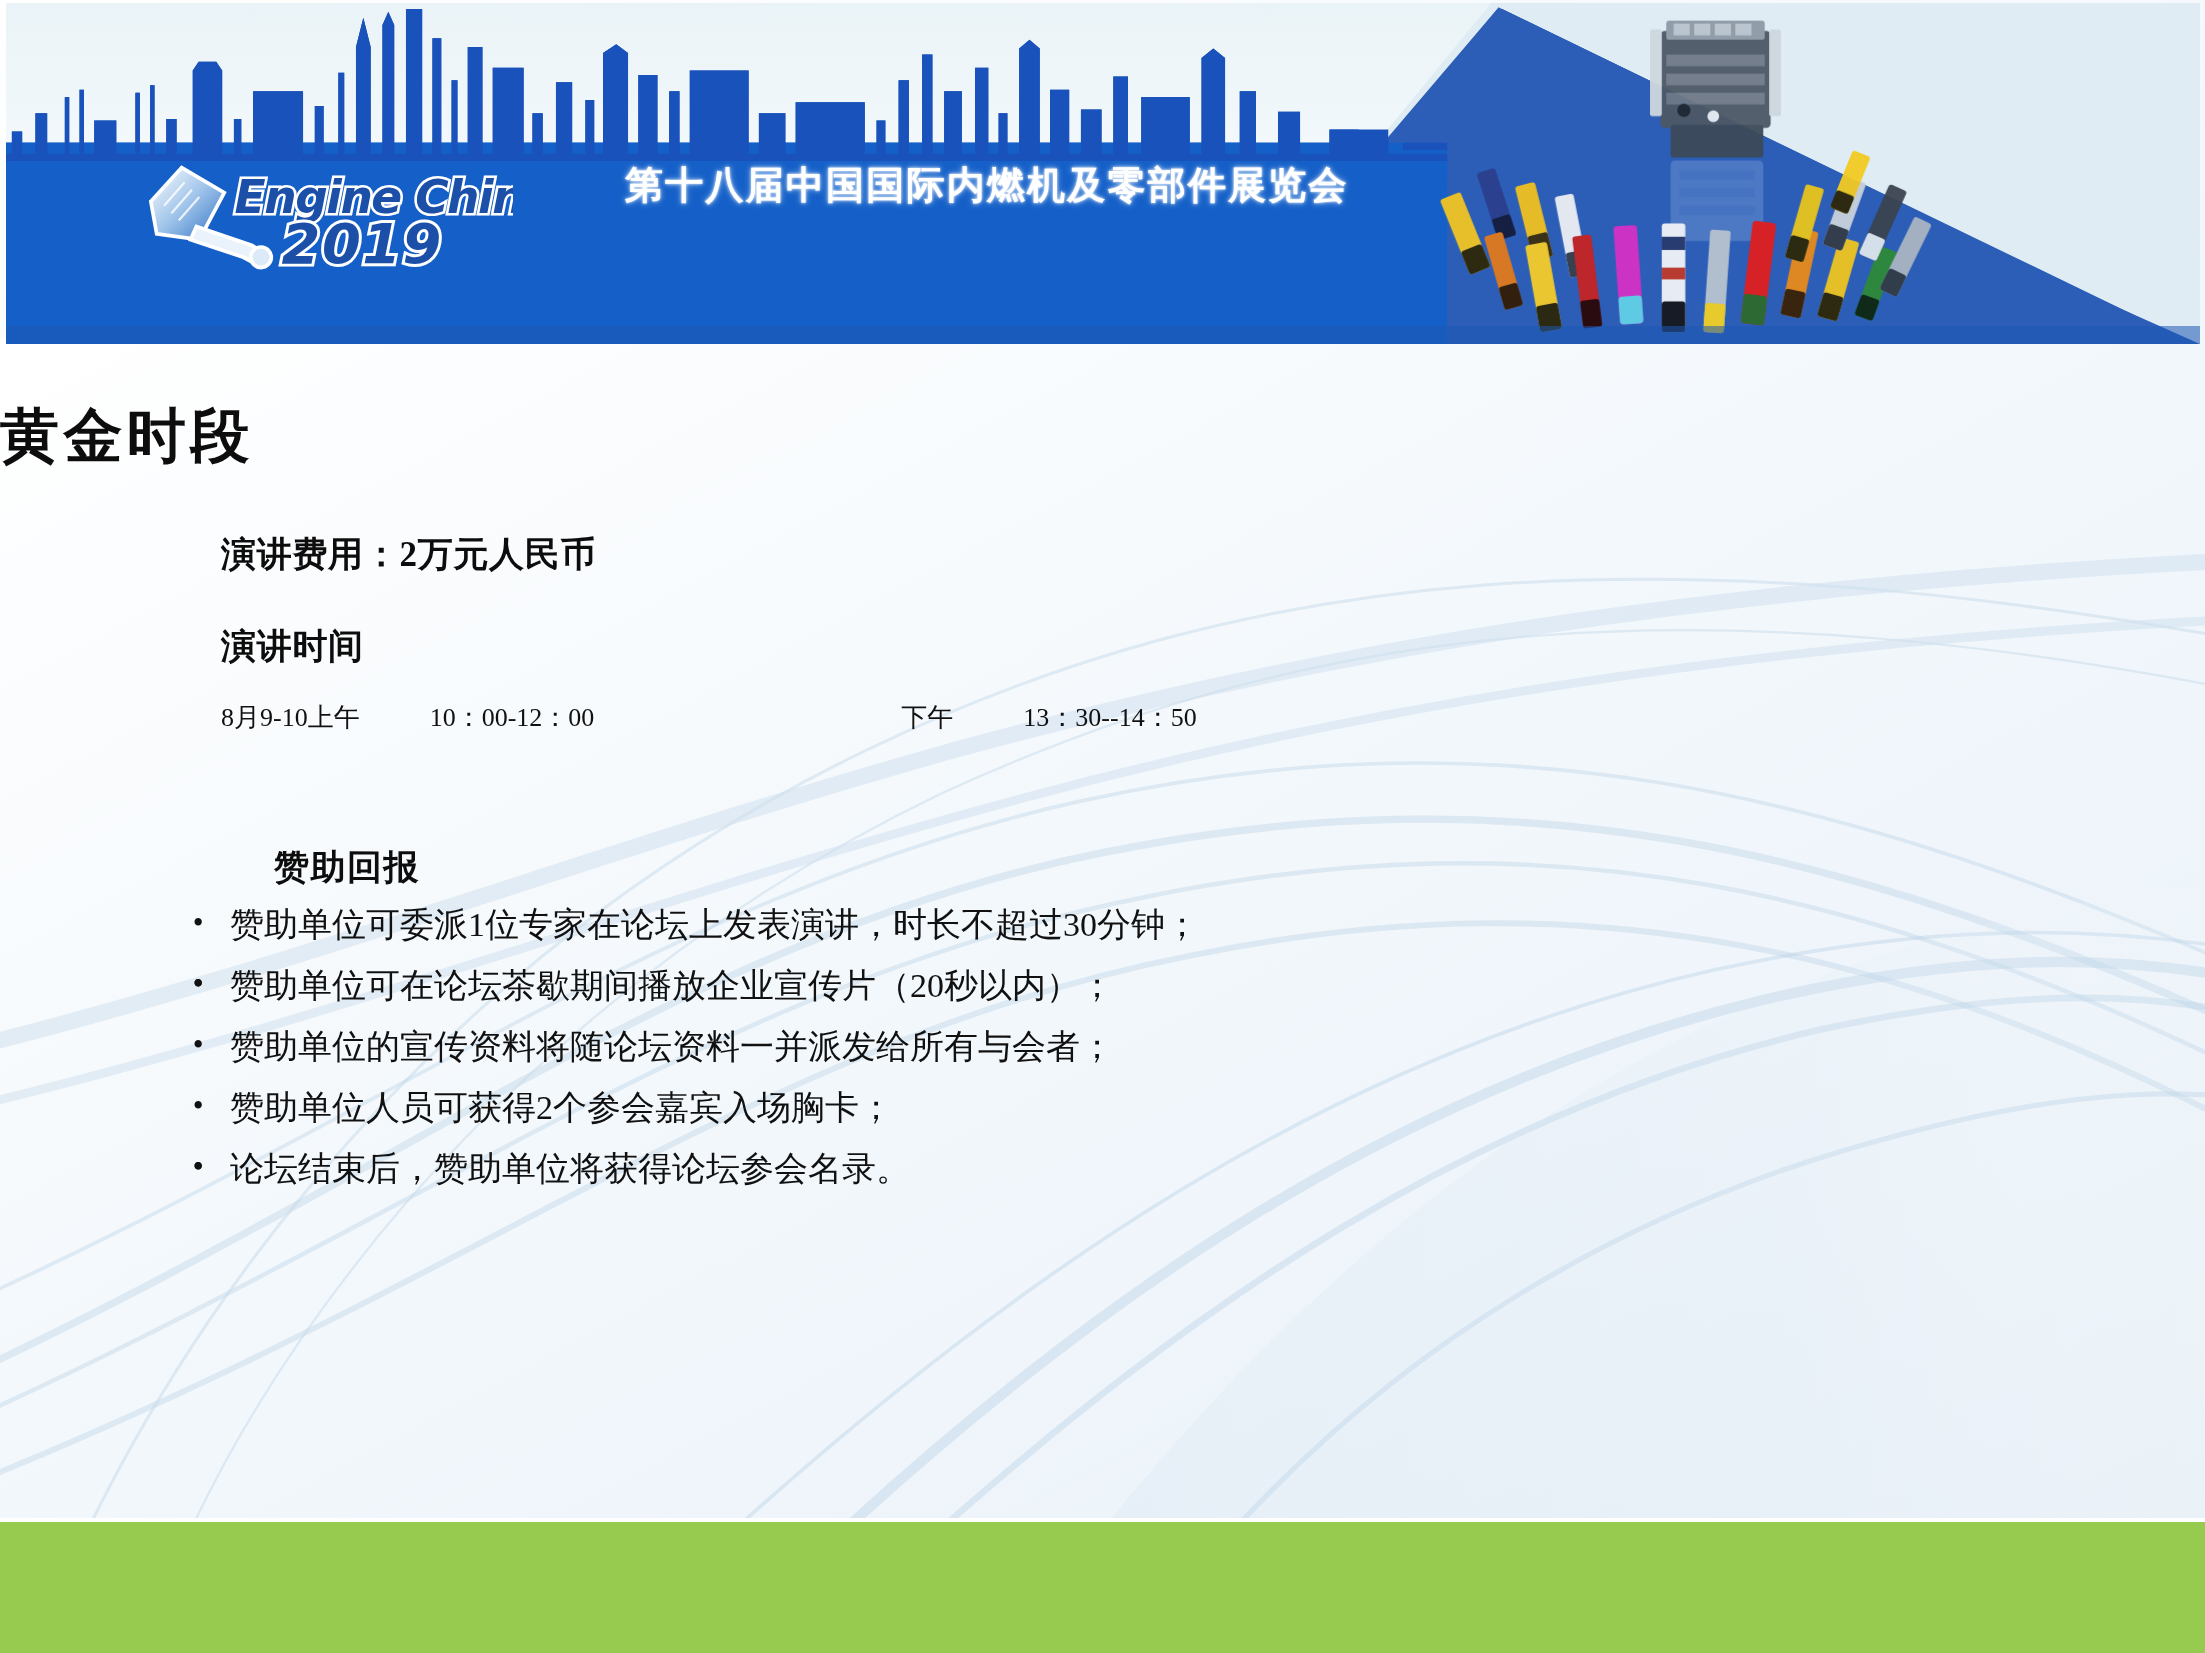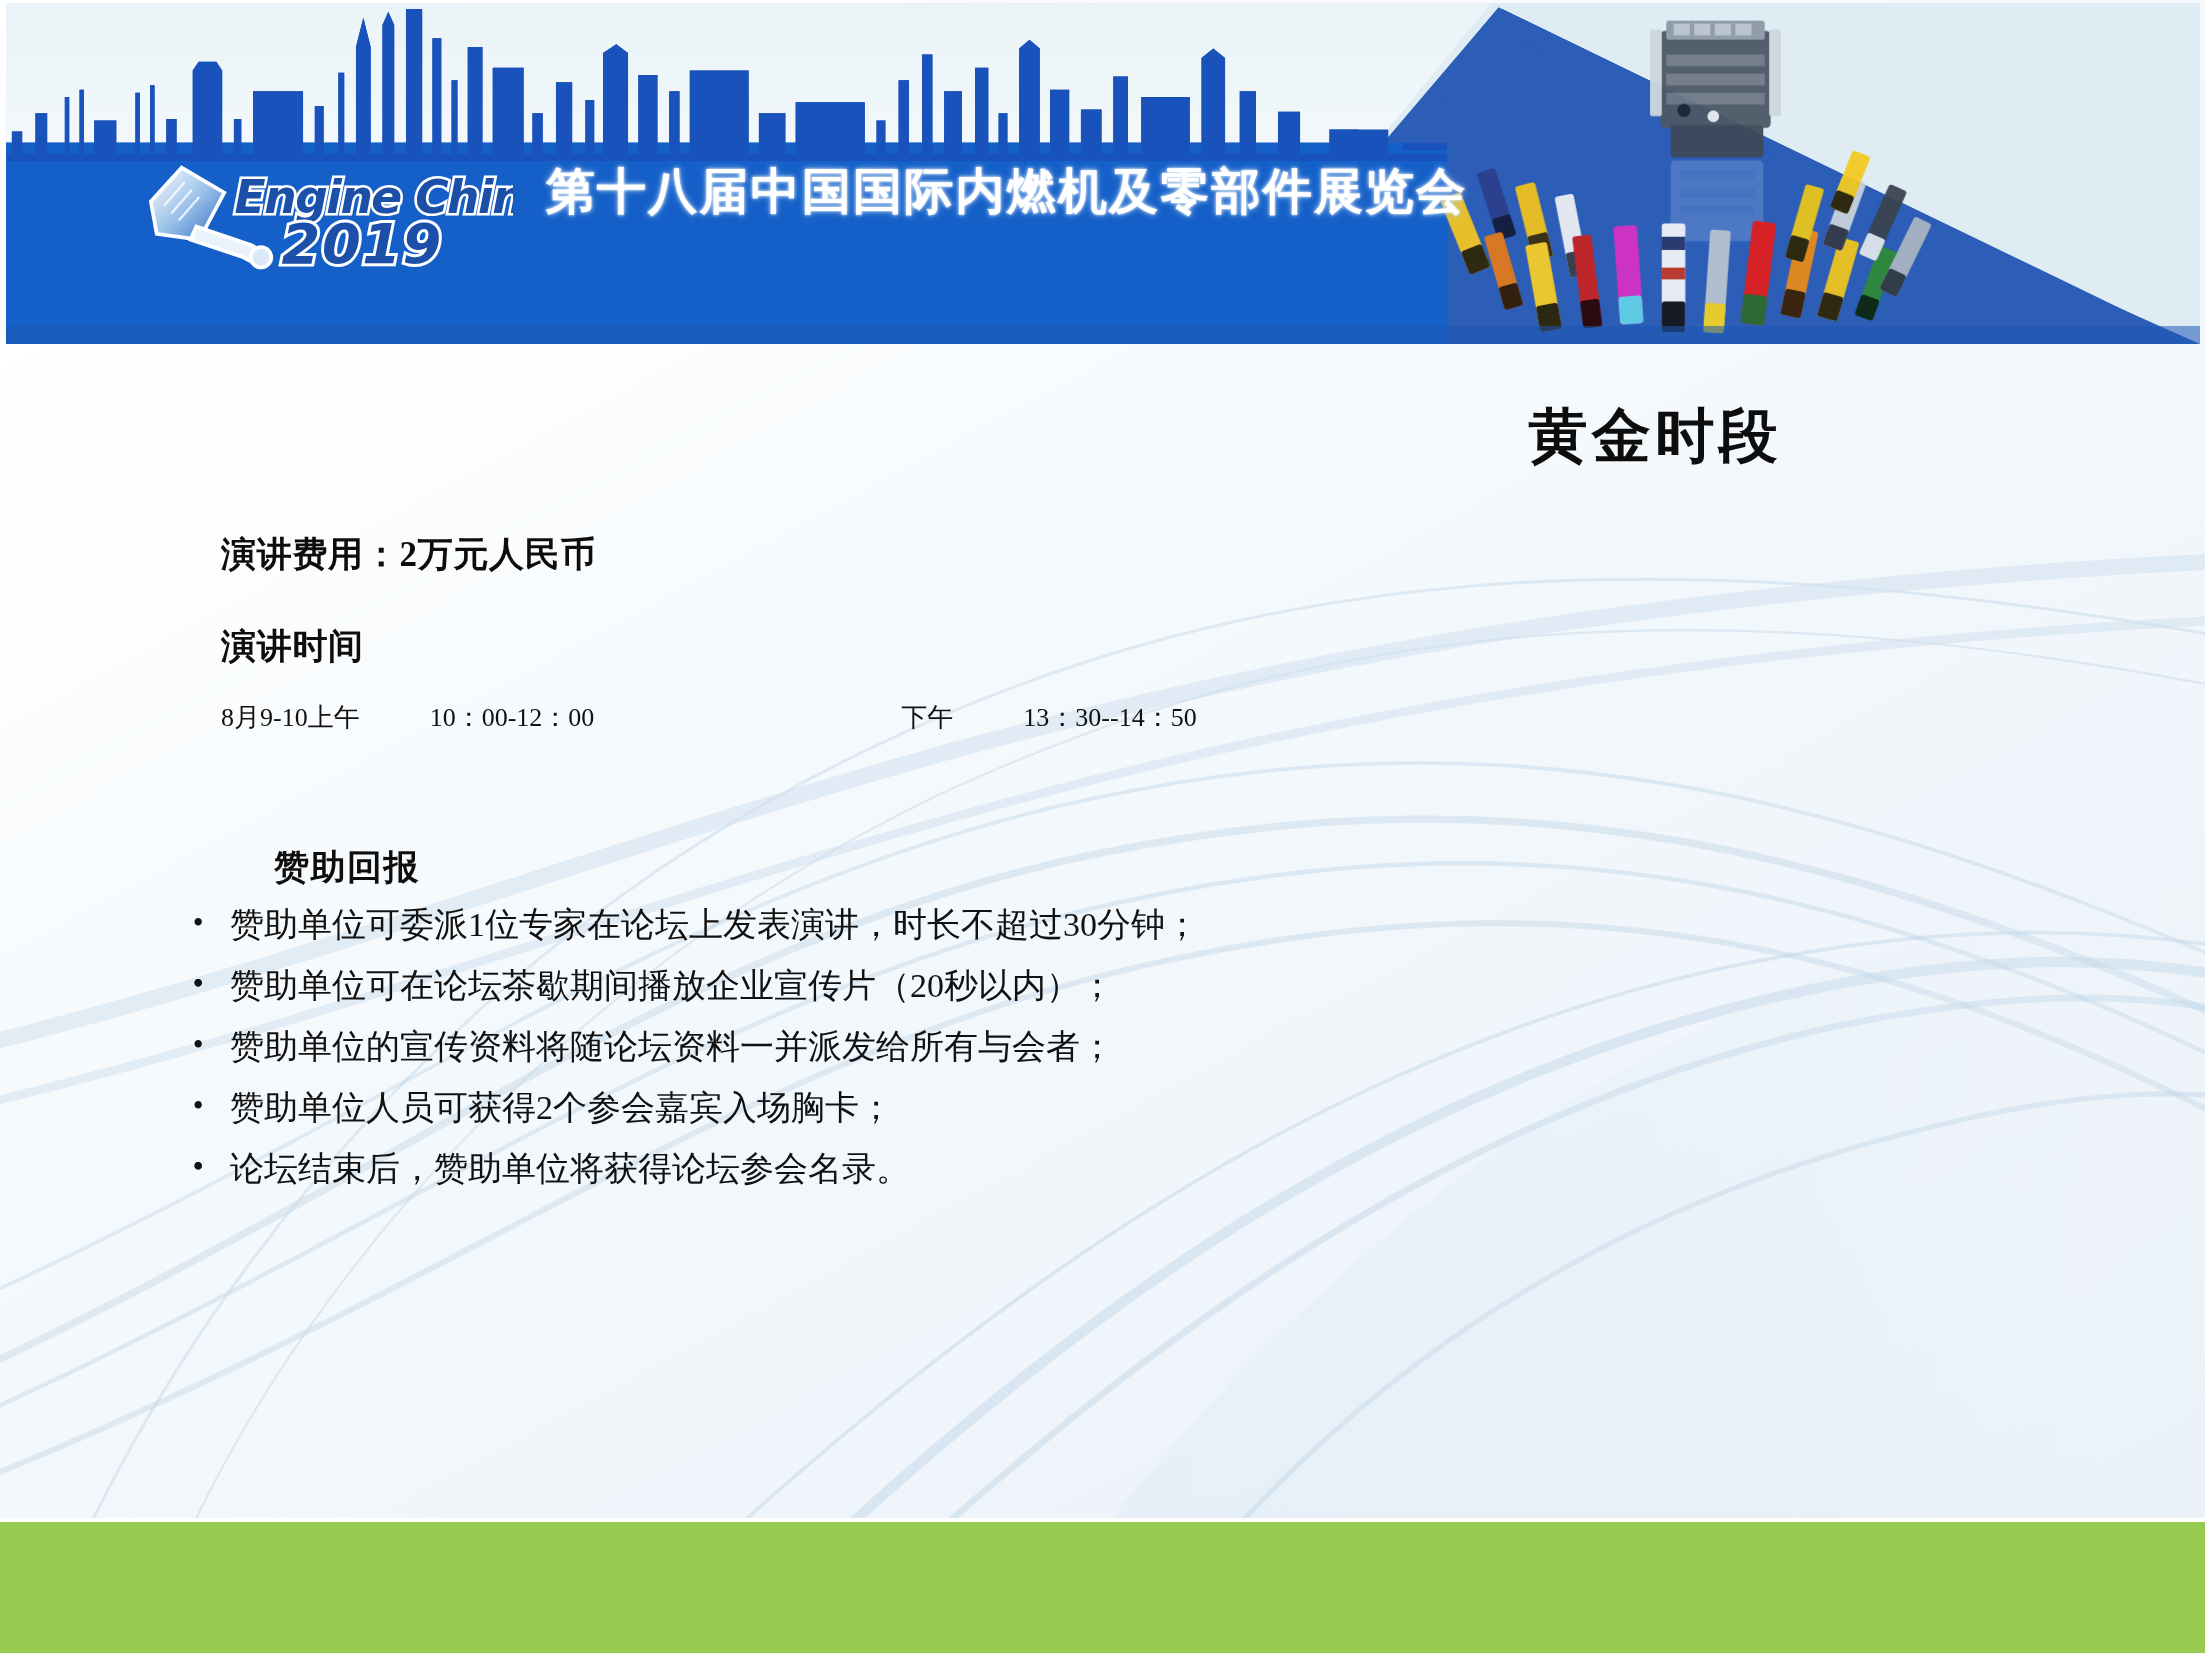--- a/index.html
+++ b/index.html
@@ -23,32 +23,32 @@
   }
   .banner svg{position:absolute;left:0;top:0;}
   .banner-logo{
     position:absolute;left:136px;top:160px;width:371px;height:107px;
   }
   .banner-head{
     position:absolute;left:540px;top:163px;width:882px;text-align:center;
     font-family:"DejaVu Sans","Liberation Sans",sans-serif;
   }
   .banner-title{
-    font-size:49px;font-weight:bold;color:#ffffff;letter-spacing:2.2px;
+    font-size:38px;font-weight:bold;color:#ffffff;letter-spacing:2.2px;
     text-shadow:0 0 2.9px #ffffff,0 0 5.9px #9fc4f0;line-height:1.05;
     white-space:nowrap;
   }
   .banner-sub{
     margin-top:11.8px;font-size:31px;font-weight:bold;color:#ffffff;
     text-shadow:0 0 2.2px #ffffff;white-space:nowrap;
   }
   .banner-sub .gap{display:inline-block;width:53px;}
   
   .page-title{
-    position:absolute;left:0;top:397px;width:1782px;text-align:right;
+    position:absolute;left:0;top:397px;width:1782px;text-align:left;
     font-size:59px;font-weight:bold;color:#0d0d0d;letter-spacing:4.4px;
     font-family:"Liberation Serif","DejaVu Serif",serif;
   }
   .fee-line{
     position:absolute;left:221px;top:531px;
     font-size:35px;font-weight:bold;color:#0d0d0d;letter-spacing:0.7px;
   }
   .time-label{
     position:absolute;left:221px;top:623px;
     font-size:35px;font-weight:bold;color:#0d0d0d;letter-spacing:0.7px;

